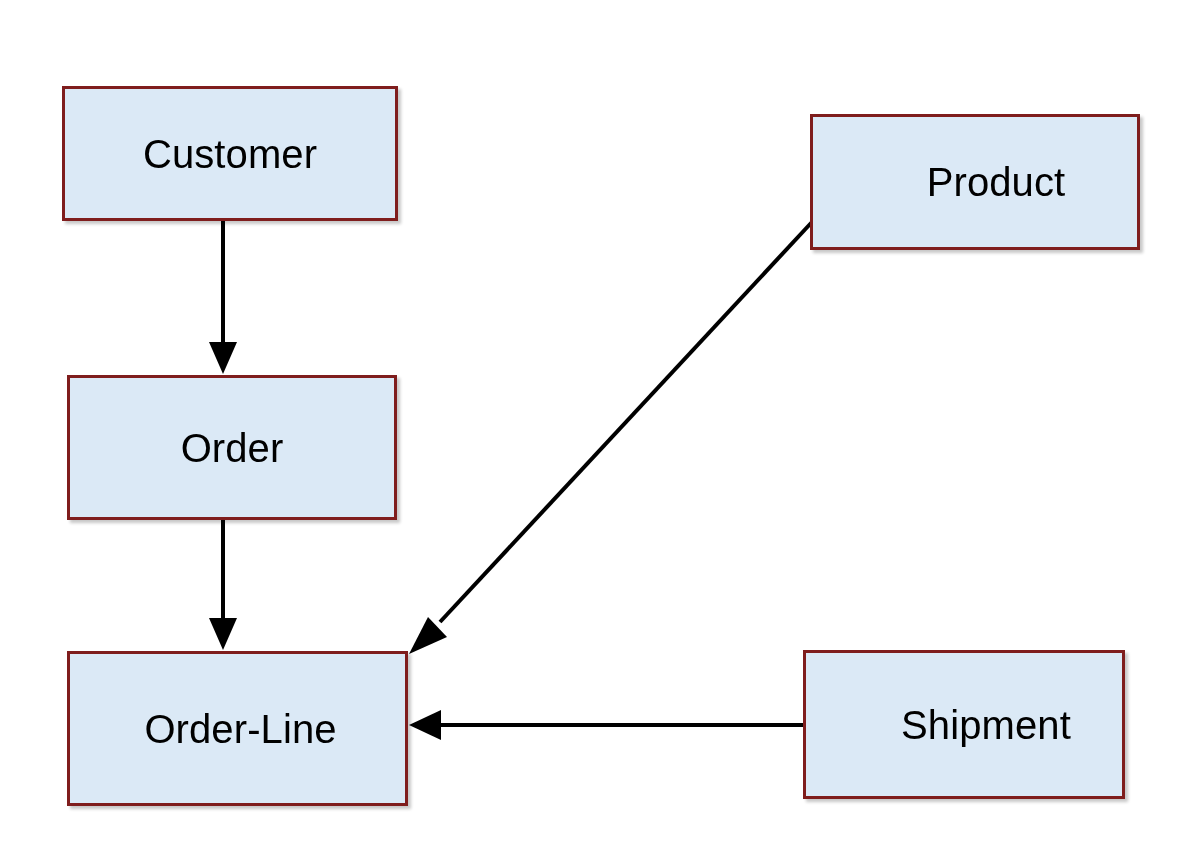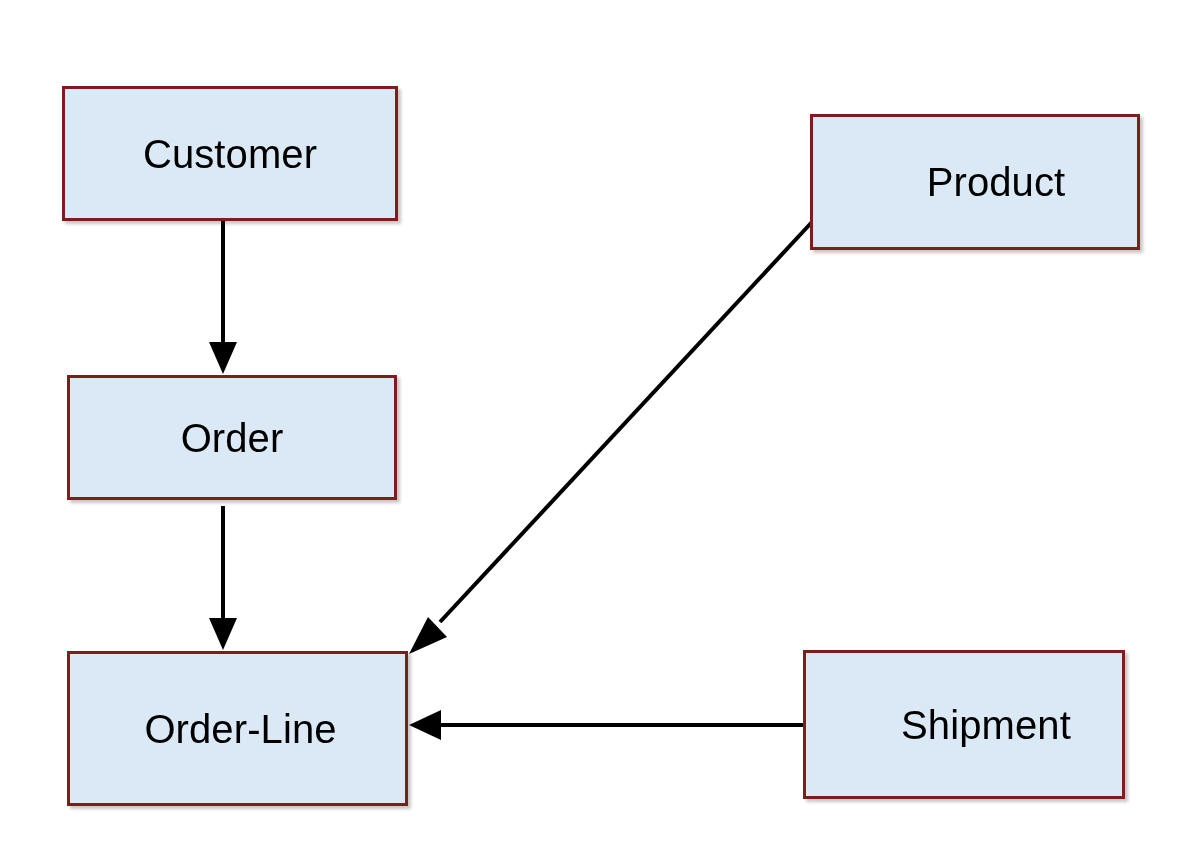--- a/index.html
+++ b/index.html
@@ -41,21 +41,21 @@
     font-size: 40px;
     font-weight: 400;
     color: #000000;
     line-height: 1;
     letter-spacing: 0.1px;
     white-space: nowrap;
     user-select: none;
   }
   
   #node-customer  { left: 62px;  top: 86px;  width: 336px; height: 135px; }
-  #node-order     { left: 67px;  top: 375px; width: 330px; height: 125px; }
+  #node-order     { left: 67px;  top: 375px; width: 330px; height: 145px; }
   #node-orderline { left: 67px;  top: 651px; width: 341px; height: 155px; }
   #node-product   { left: 810px; top: 86px;  width: 330px; height: 136px; margin-top: 28px; }
   #node-shipment  { left: 803px; top: 650px; width: 322px; height: 149px; }
   
   #node-product .node-label  { transform: translateX(21px); }
   #node-shipment .node-label { transform: translateX(19px); margin-left: 6px; }
   #node-orderline .node-label { transform: translateX(-3px); margin-left: 12px; }
 </style>
 </head>
 <body>

